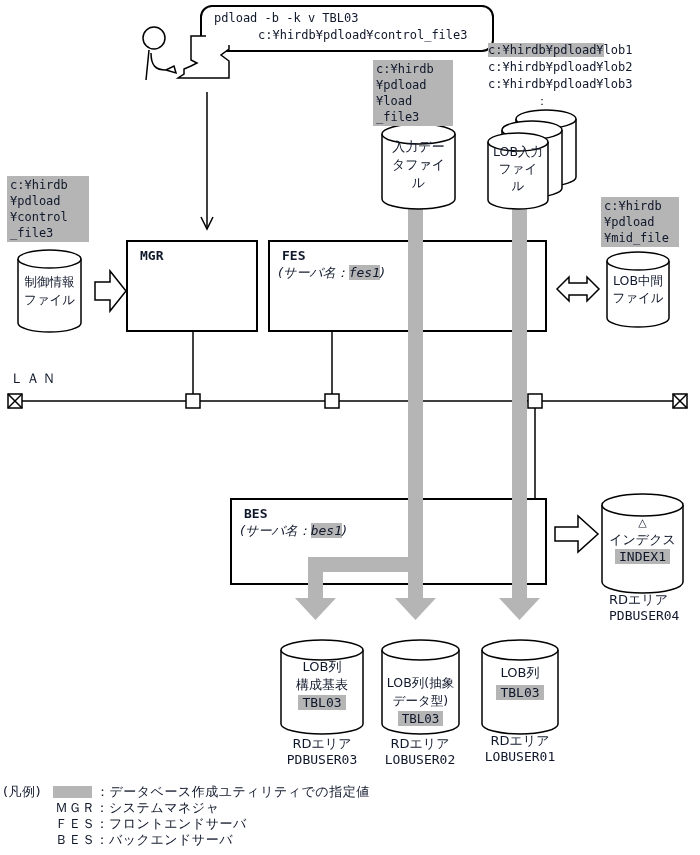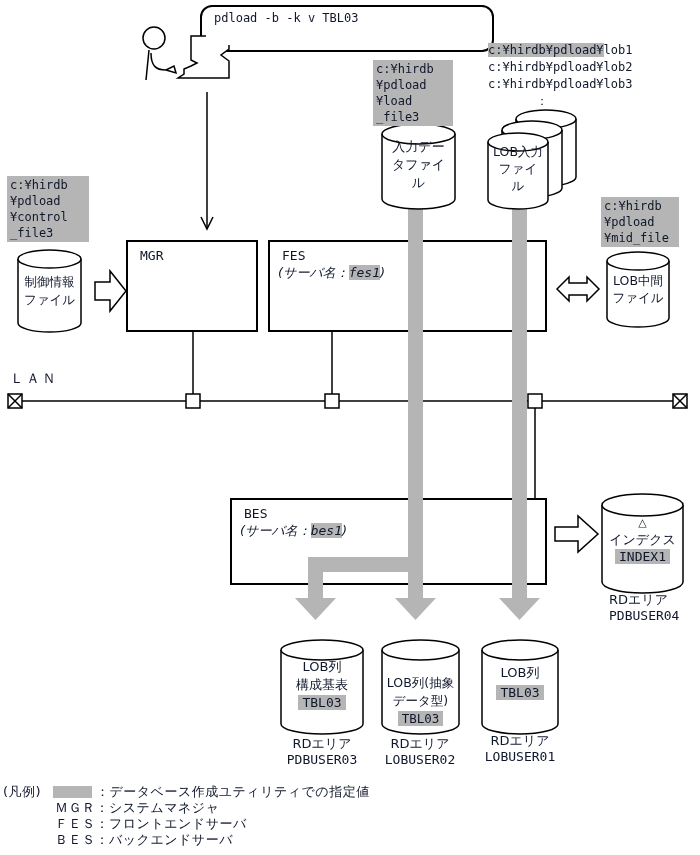--- a/index.html
+++ b/index.html
@@ -14,21 +14,21 @@
   #bubble{left:200px;top:5px;width:278px;height:40px;border:2px solid #000;border-radius:12px;
           background:#fff;font-size:12px;line-height:17px;padding:3px 0 0 12px;}
   #bubble .l2{padding-left:44px;}
   
   .pathlabel{background:#b5b5b5;font-size:12px;line-height:16px;padding:1px 3px;}
   
   #lobpaths{left:488px;top:42px;font-size:12px;line-height:17px;}
   #lobpaths .ell{padding-left:48px;}
   
   .node{border:2px solid #000;background:#fff;font-size:13px;line-height:16px;}
-  .node .title{margin:6px 0 0 12px;}
+  .node .title{margin:6px 0 0 12px;font-weight:bold;}
   .node .srv{margin:1px 0 0 8px;font-style:italic;}
   #mgr{left:126px;top:240px;width:128px;height:88px;}
   #fes{left:268px;top:240px;width:275px;height:88px;background:transparent;}
   #bes{left:230px;top:498px;width:313px;height:83px;background:transparent;}
   
   .cyltext{text-align:center;font-size:13px;line-height:18px;}
   .small{font-size:12.5px;line-height:17px;}
   .area{font-size:13px;line-height:16px;text-align:center;}
   .areamono{font-family:"DejaVu Sans Mono",monospace;font-size:13px;}
   #lan-label{left:10px;top:370px;font-size:14px;letter-spacing:2px;}
@@ -37,20 +37,21 @@
   #legend-swatch{left:53px;top:786px;width:39px;height:12px;background:#b5b5b5;}
   .namechip{padding:0 4px;}
 </style>
 </head>
 <body>
 
 <div id="stage">
 
   <div id="bubble" class="abs z1 mono">
     <div class="l1">pdload -b -k v TBL03</div>
+    <div class="l2">c:¥hirdb¥pdload¥control_file3</div>
   </div>
 
   <div id="mgr" class="abs z1 node mono">
     <div class="title">MGR</div>
   </div>
 
   <div id="fes" class="abs z1 node">
     <div class="title mono">FES</div>
     <div class="srv"><span>(サーバ名：</span><span class="hl mono">fes1</span><span>)</span></div>
   </div>

